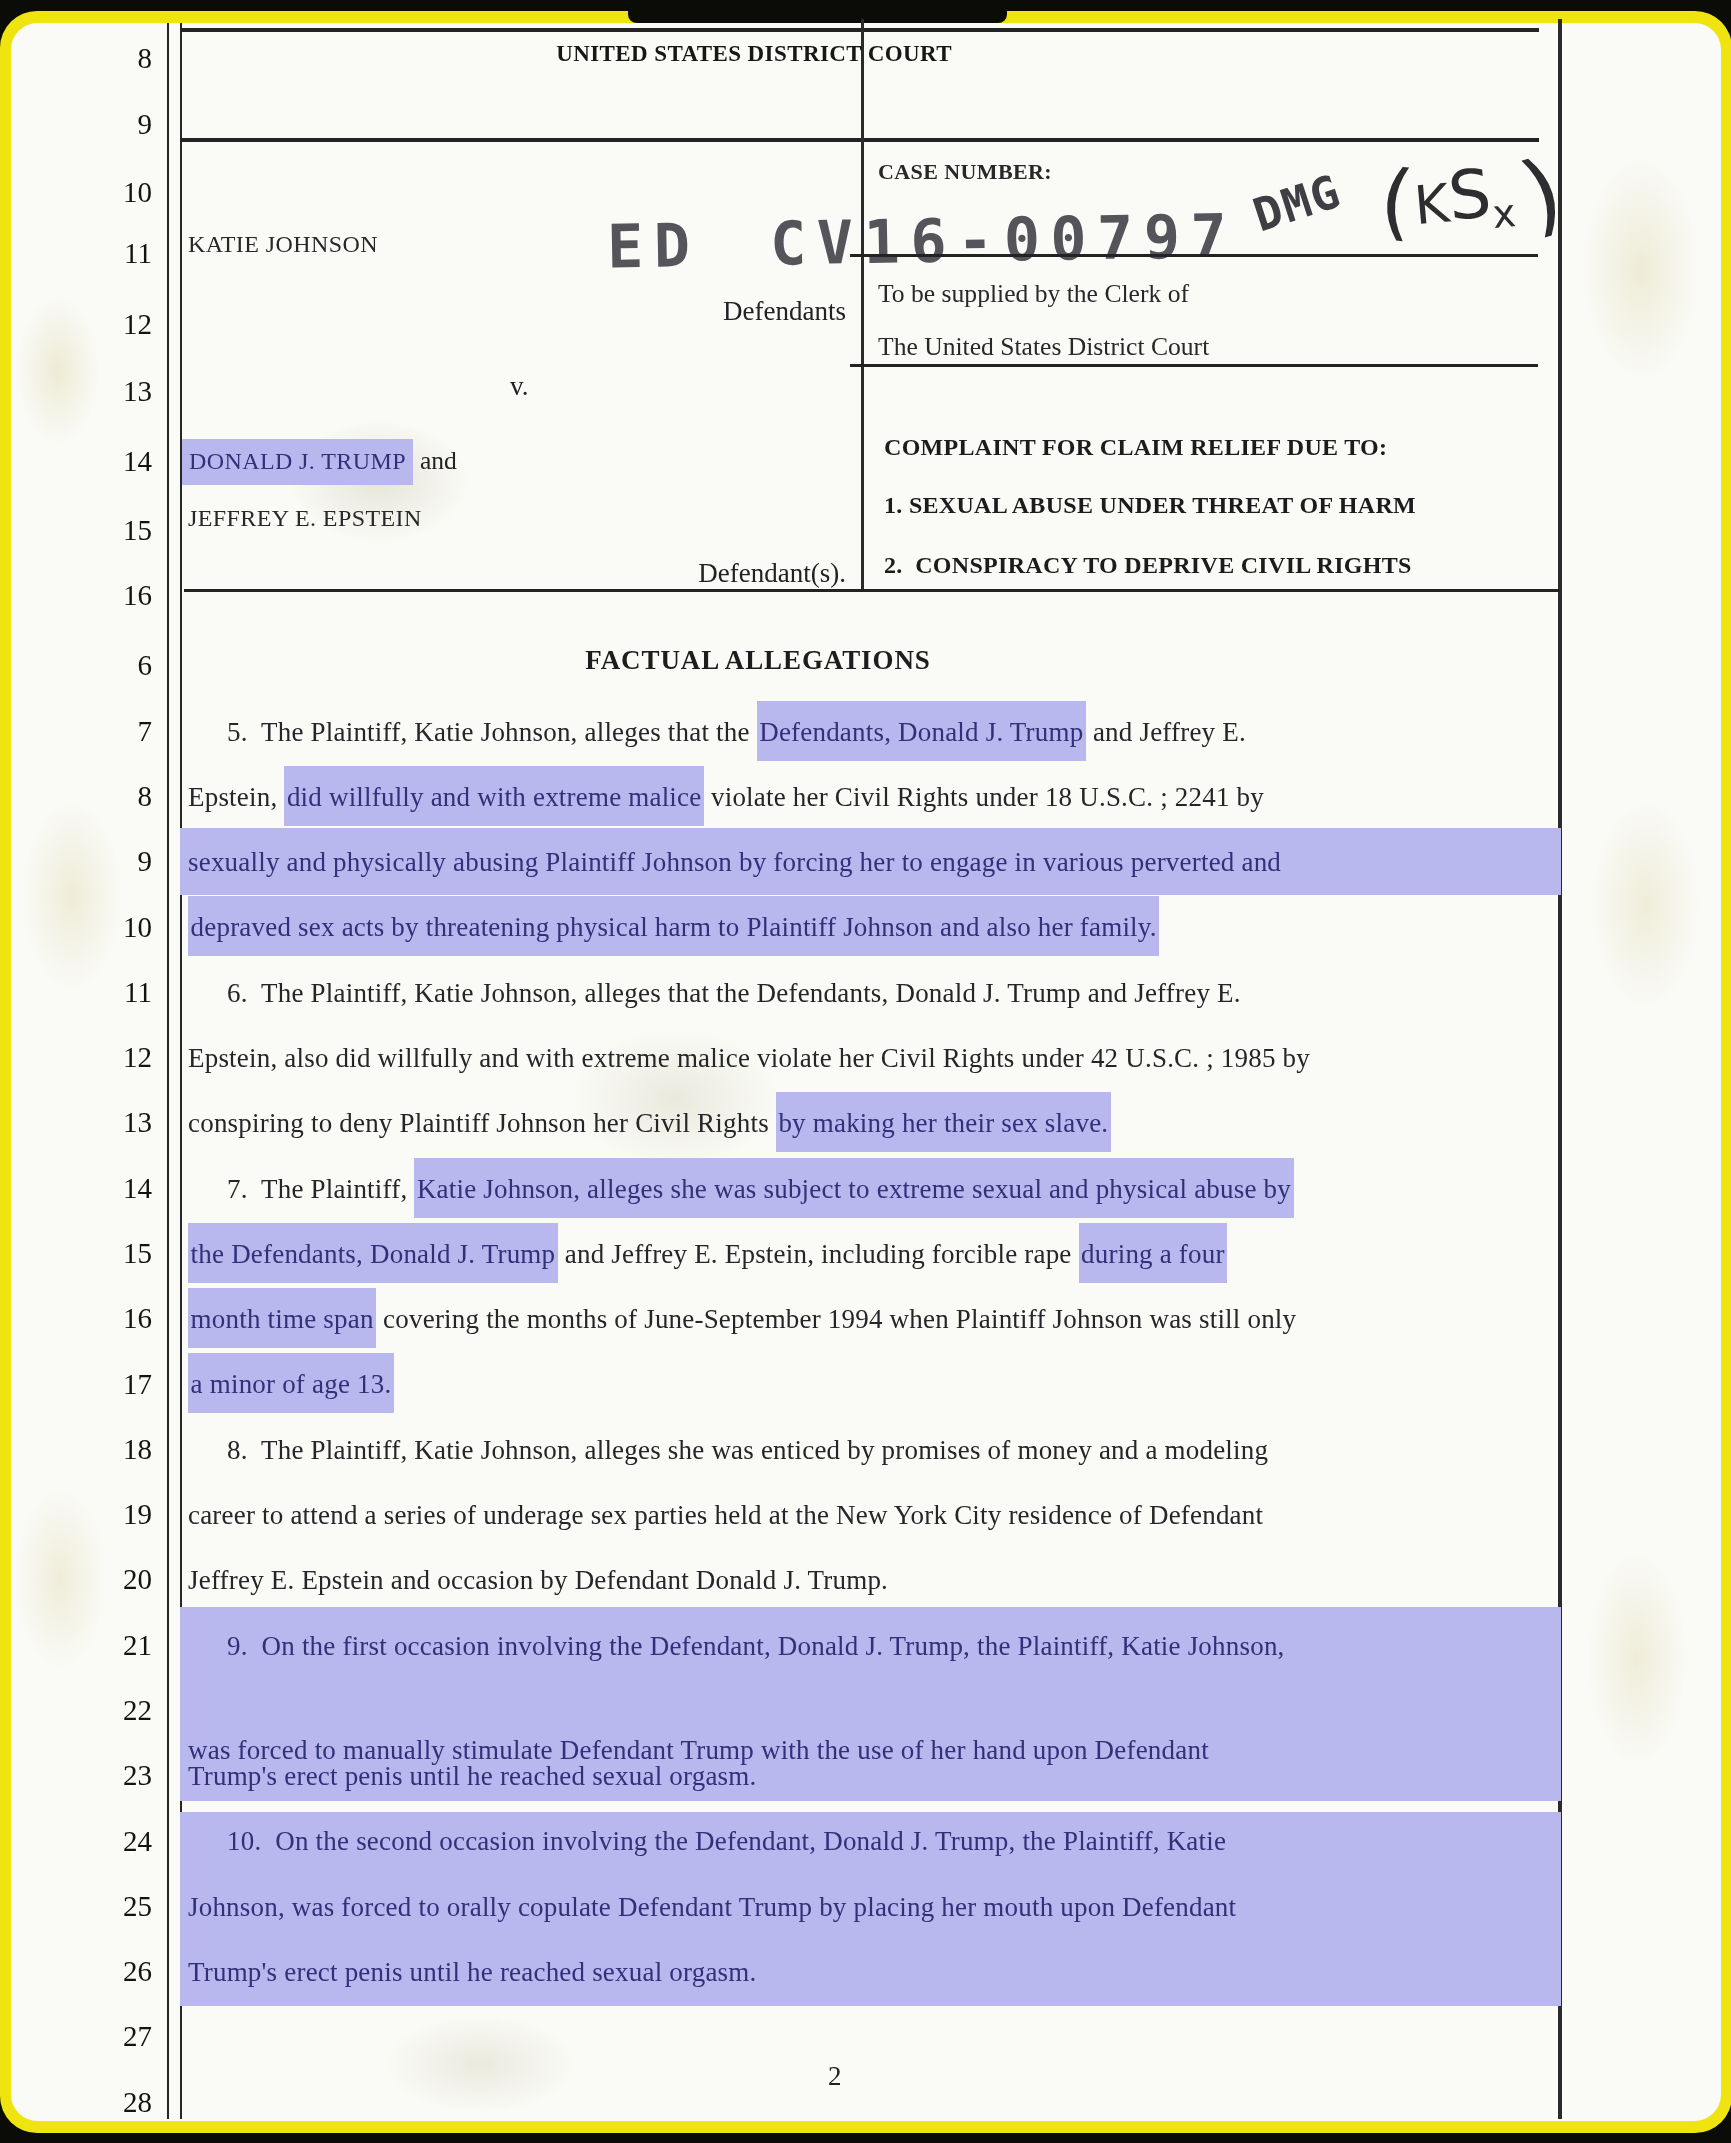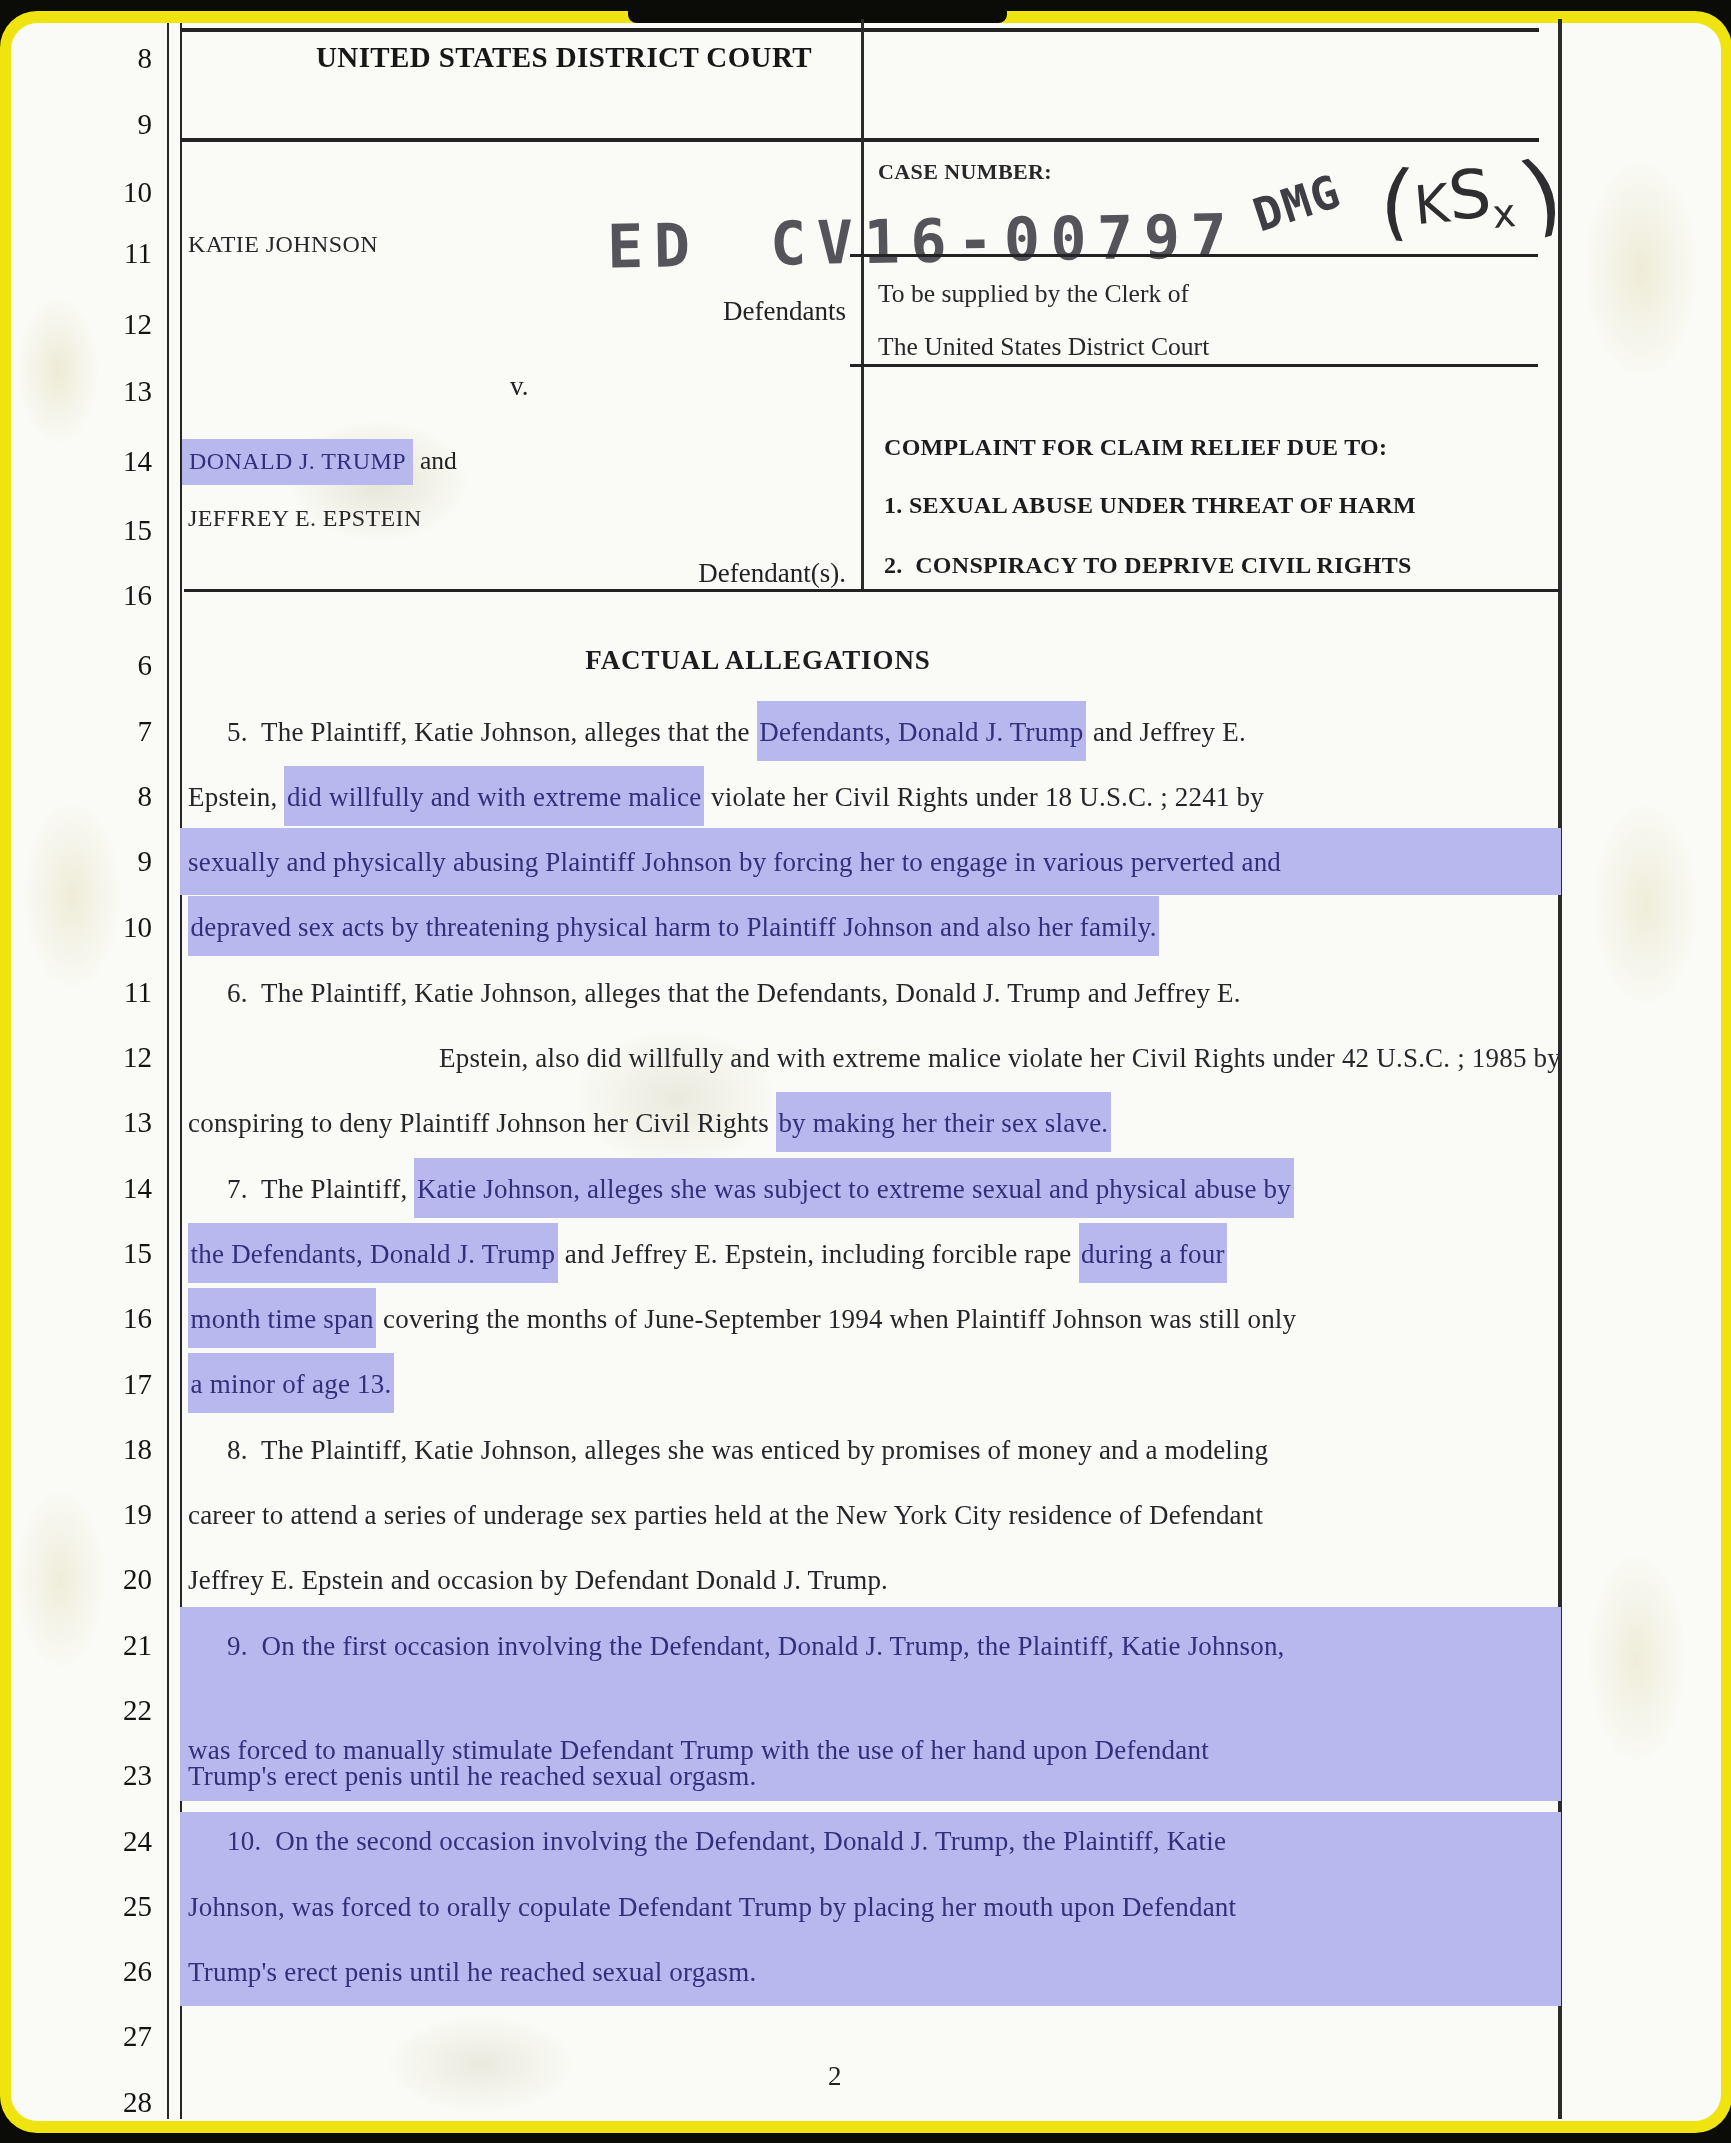--- a/index.html
+++ b/index.html
@@ -12,21 +12,21 @@
   .top-notch{position:absolute;left:628px;top:0;width:379px;height:23px;background:#0b0b08;border-radius:0 0 8.8px 8.8px;}
   .ghost{position:absolute;pointer-events:none;}
   
   .rule-h{position:absolute;background:#232323;}
   .rule-v{position:absolute;background:#2b2b2b;}
   .dbl-rule{position:absolute;width:10.6px;border-left:2.6px solid #262626;border-right:2.6px solid #262626;}
   
   .ln{position:absolute;left:53px;width:99px;text-align:right;font-size:29px;line-height:35px;color:#131313;}
   .clip{height:26.5px;overflow:hidden;}
   
-  .title{position:absolute;left:176px;width:776px;text-align:center;font-weight:bold;font-size:29px;color:#171717;letter-spacing:0.4px;}
+  .title{position:absolute;left:176px;width:776px;text-align:right;font-weight:bold;font-size:23px;color:#171717;letter-spacing:0.4px;}
   .cap{position:absolute;font-size:24px;color:#28282b;letter-spacing:0.4px;}
   .cap-big{position:absolute;font-size:27px;color:#222225;}
   .r-align{text-align:right;width:228px;}
   .hl-cap{background:var(--highlight_bg,#b8b7ee);color:var(--highlight_text,#31317a);padding:8.8px 7px 10.6px 7px;}
   .and-word{font-size:25.6px;color:#222;margin-left:7px;letter-spacing:0;}
   
   .cb-label{position:absolute;font-size:22px;font-weight:600;color:#28282b;letter-spacing:0.4px;}
   .stamp{position:absolute;font-family:"DejaVu Sans Mono",monospace;font-weight:bold;font-size:60px;
          letter-spacing:10.6px;word-spacing:23px;color:#54545a;transform:rotate(-1deg);white-space:pre;}
   .stamp2{position:absolute;font-family:"DejaVu Sans Mono",monospace;font-weight:bold;font-size:46px;
@@ -145,21 +145,21 @@
   <div class="bgrect" style="left:180px;top:1607px;width:1381px;height:194px;"></div>
   <div class="bgrect" style="left:180px;top:1812px;width:1381px;height:194px;"></div>
 
   <div class="heading" style="top:645px;">FACTUAL ALLEGATIONS</div>
   <div id="body-lines">
       <div class="bl ind" style="top: 715px;"><span>5.  The Plaintiff, Katie Johnson, alleges that the </span><span class="hl">Defendants, Donald J. Trump</span><span> and Jeffrey E.</span></div>
       <div class="bl" style="top: 780px;"><span>Epstein, </span><span class="hl">did willfully and with extreme malice</span><span> violate her Civil Rights under 18 U.S.C. ; 2241 by</span></div>
       <div class="bl navy" style="top: 845px;"><span>sexually and physically abusing Plaintiff Johnson by forcing her to engage in various perverted and</span></div>
       <div class="bl" style="top: 910px;"><span class="hl">depraved sex acts by threatening physical harm to Plaintiff Johnson and also her family.</span></div>
       <div class="bl ind" style="top: 976px;"><span>6.  The Plaintiff, Katie Johnson, alleges that the Defendants, Donald J. Trump and Jeffrey E.</span></div>
-      <div class="bl" style="top: 1041px; text-align: right;"><span>Epstein, also did willfully and with extreme malice violate her Civil Rights under 42 U.S.C. ; 1985 by</span></div>
+      <div class="bl" style="top: 1041px;"><span>Epstein, also did willfully and with extreme malice violate her Civil Rights under 42 U.S.C. ; 1985 by</span></div>
       <div class="bl" style="top: 1106px;"><span>conspiring to deny Plaintiff Johnson her Civil Rights </span><span class="hl">by making her their sex slave.</span></div>
       <div class="bl ind" style="top: 1172px;"><span>7.  The Plaintiff, </span><span class="hl">Katie Johnson, alleges she was subject to extreme sexual and physical abuse by</span></div>
       <div class="bl" style="top: 1237px;"><span class="hl">the Defendants, Donald J. Trump</span><span> and Jeffrey E. Epstein, including forcible rape </span><span class="hl">during a four</span></div>
       <div class="bl" style="top: 1302px;"><span class="hl">month time span</span><span> covering the months of June-September 1994 when Plaintiff Johnson was still only</span></div>
       <div class="bl" style="top: 1367px;"><span class="hl">a minor of age 13.</span></div>
       <div class="bl ind" style="top: 1433px;"><span>8.  The Plaintiff, Katie Johnson, alleges she was enticed by promises of money and a modeling</span></div>
       <div class="bl" style="top: 1498px;"><span>career to attend a series of underage sex parties held at the New York City residence of Defendant</span></div>
       <div class="bl" style="top: 1563px;"><span>Jeffrey E. Epstein and occasion by Defendant Donald J. Trump.</span></div>
       <div class="bl ind navy" style="top: 1629px;"><span>9.  On the first occasion involving the Defendant, Donald J. Trump, the Plaintiff, Katie Johnson,</span></div>
       <div class="bl navy" style="top: 1694px; margin-top: 39px;"><span>was forced to manually stimulate Defendant Trump with the use of her hand upon Defendant</span></div>

